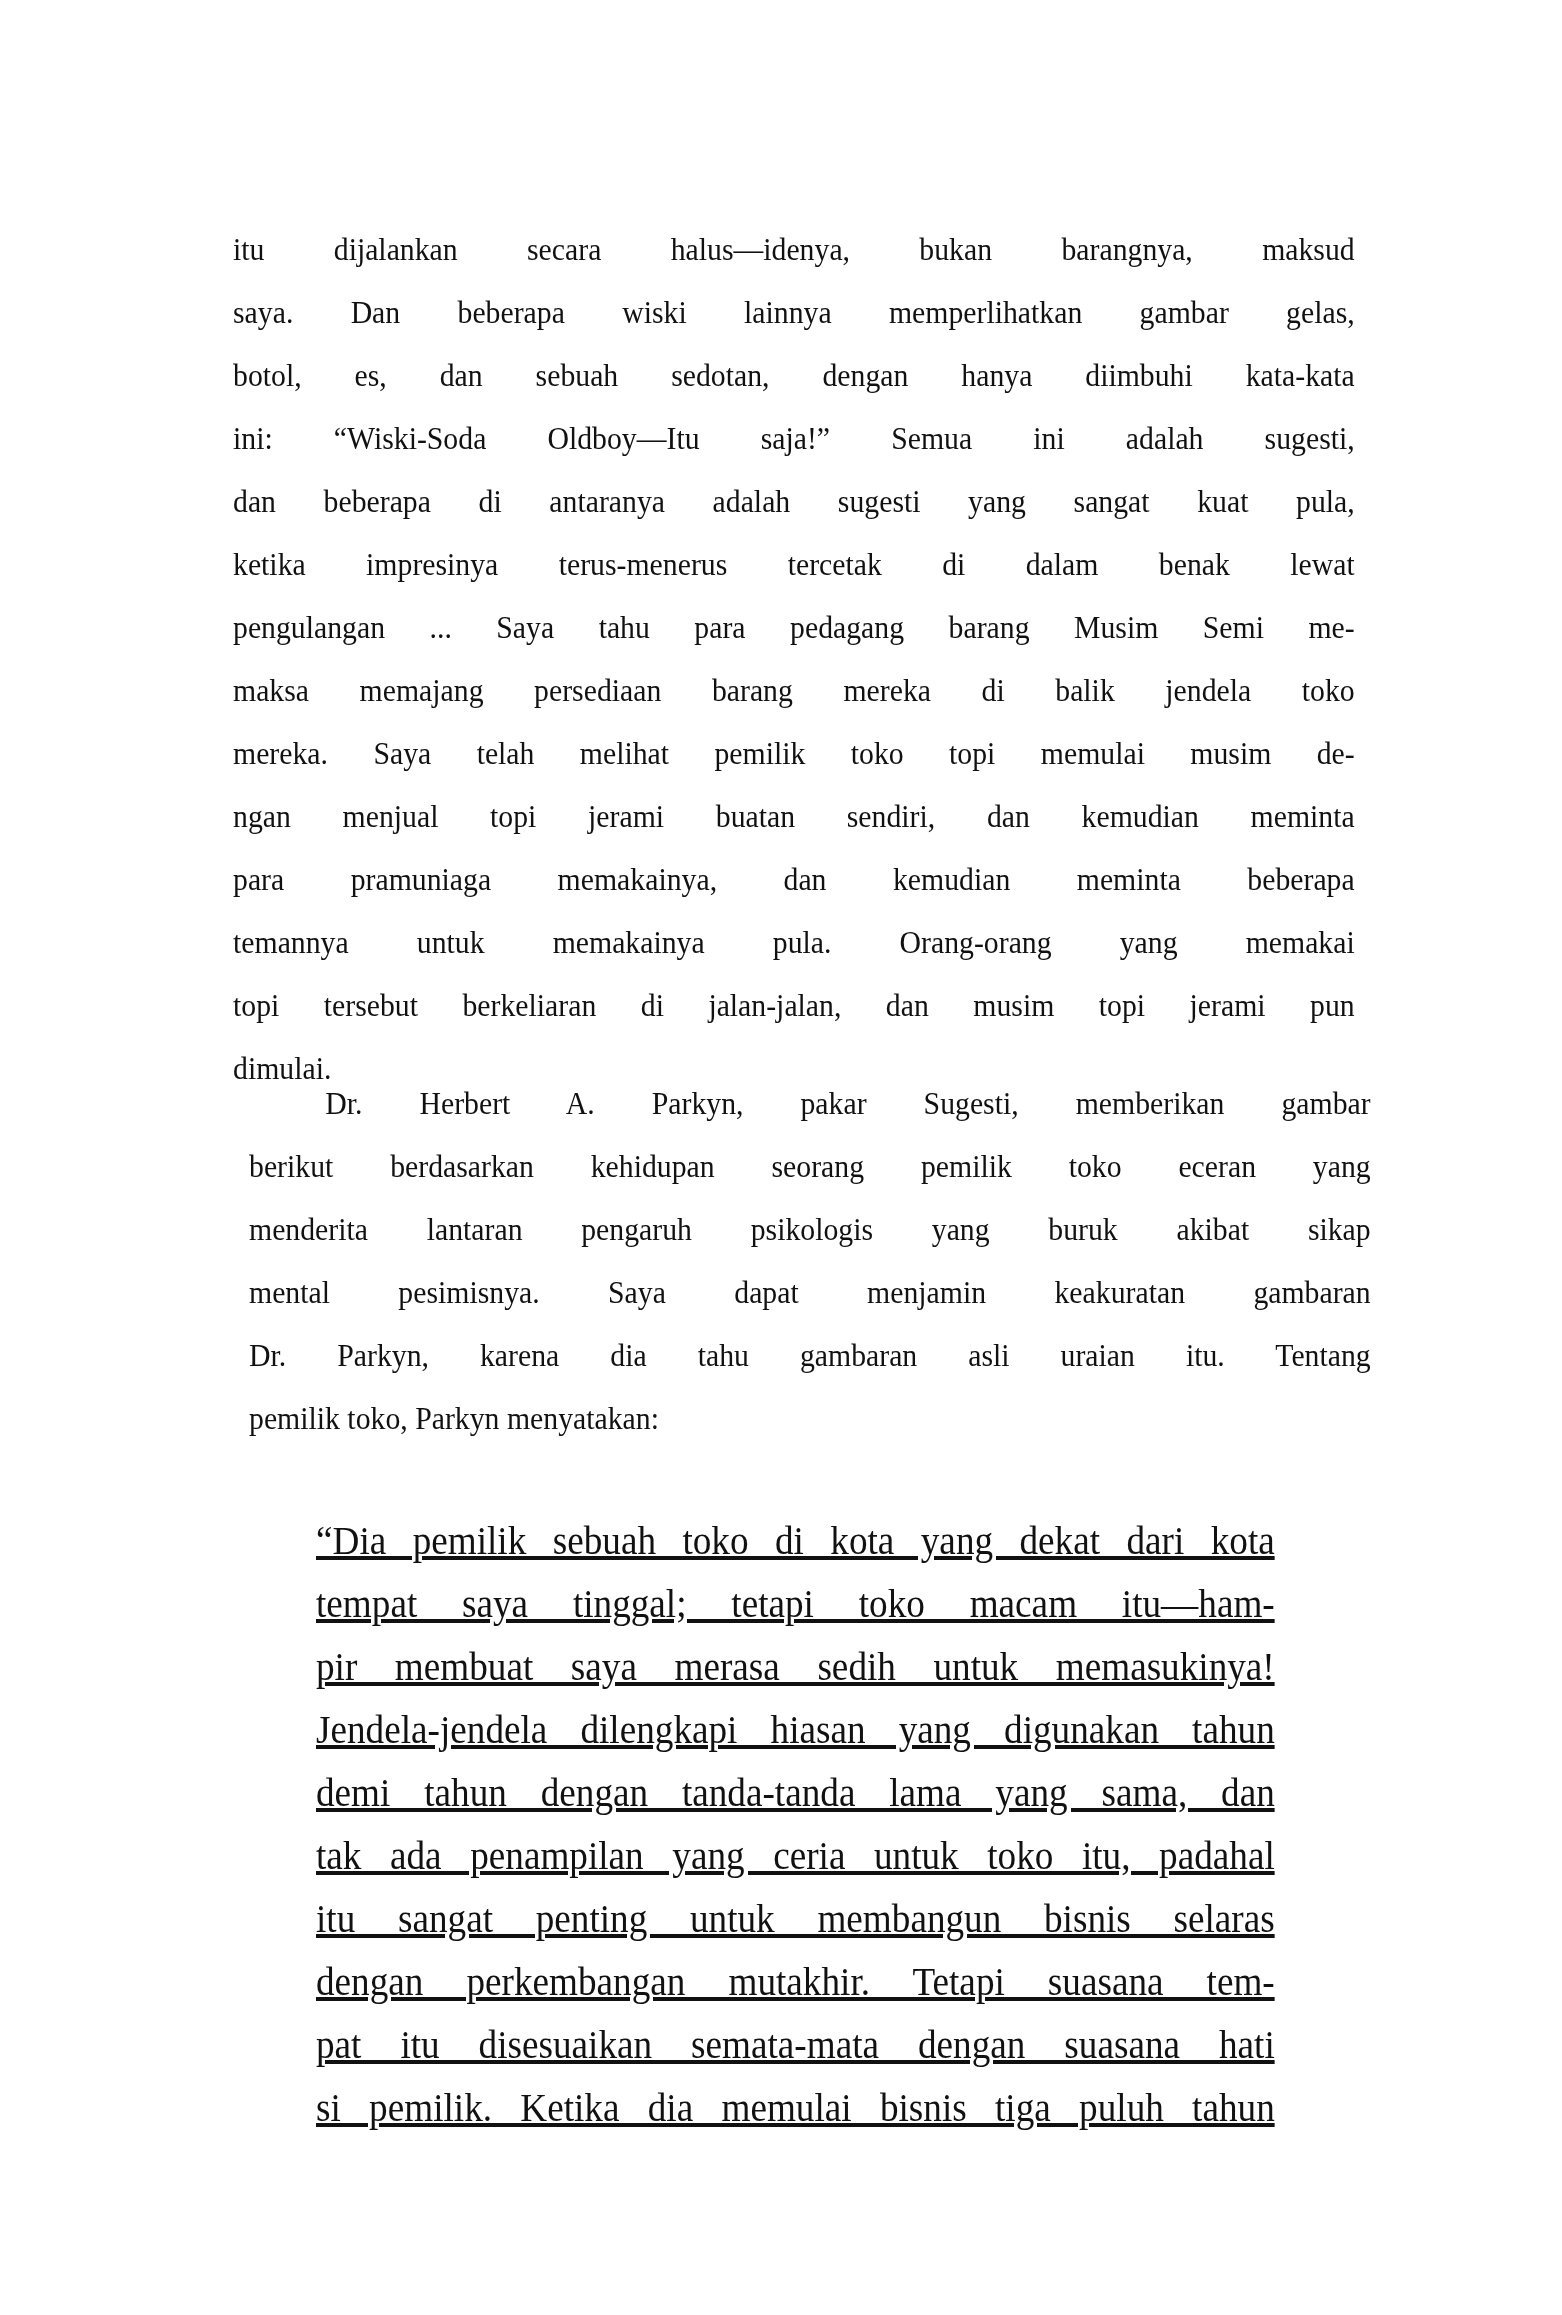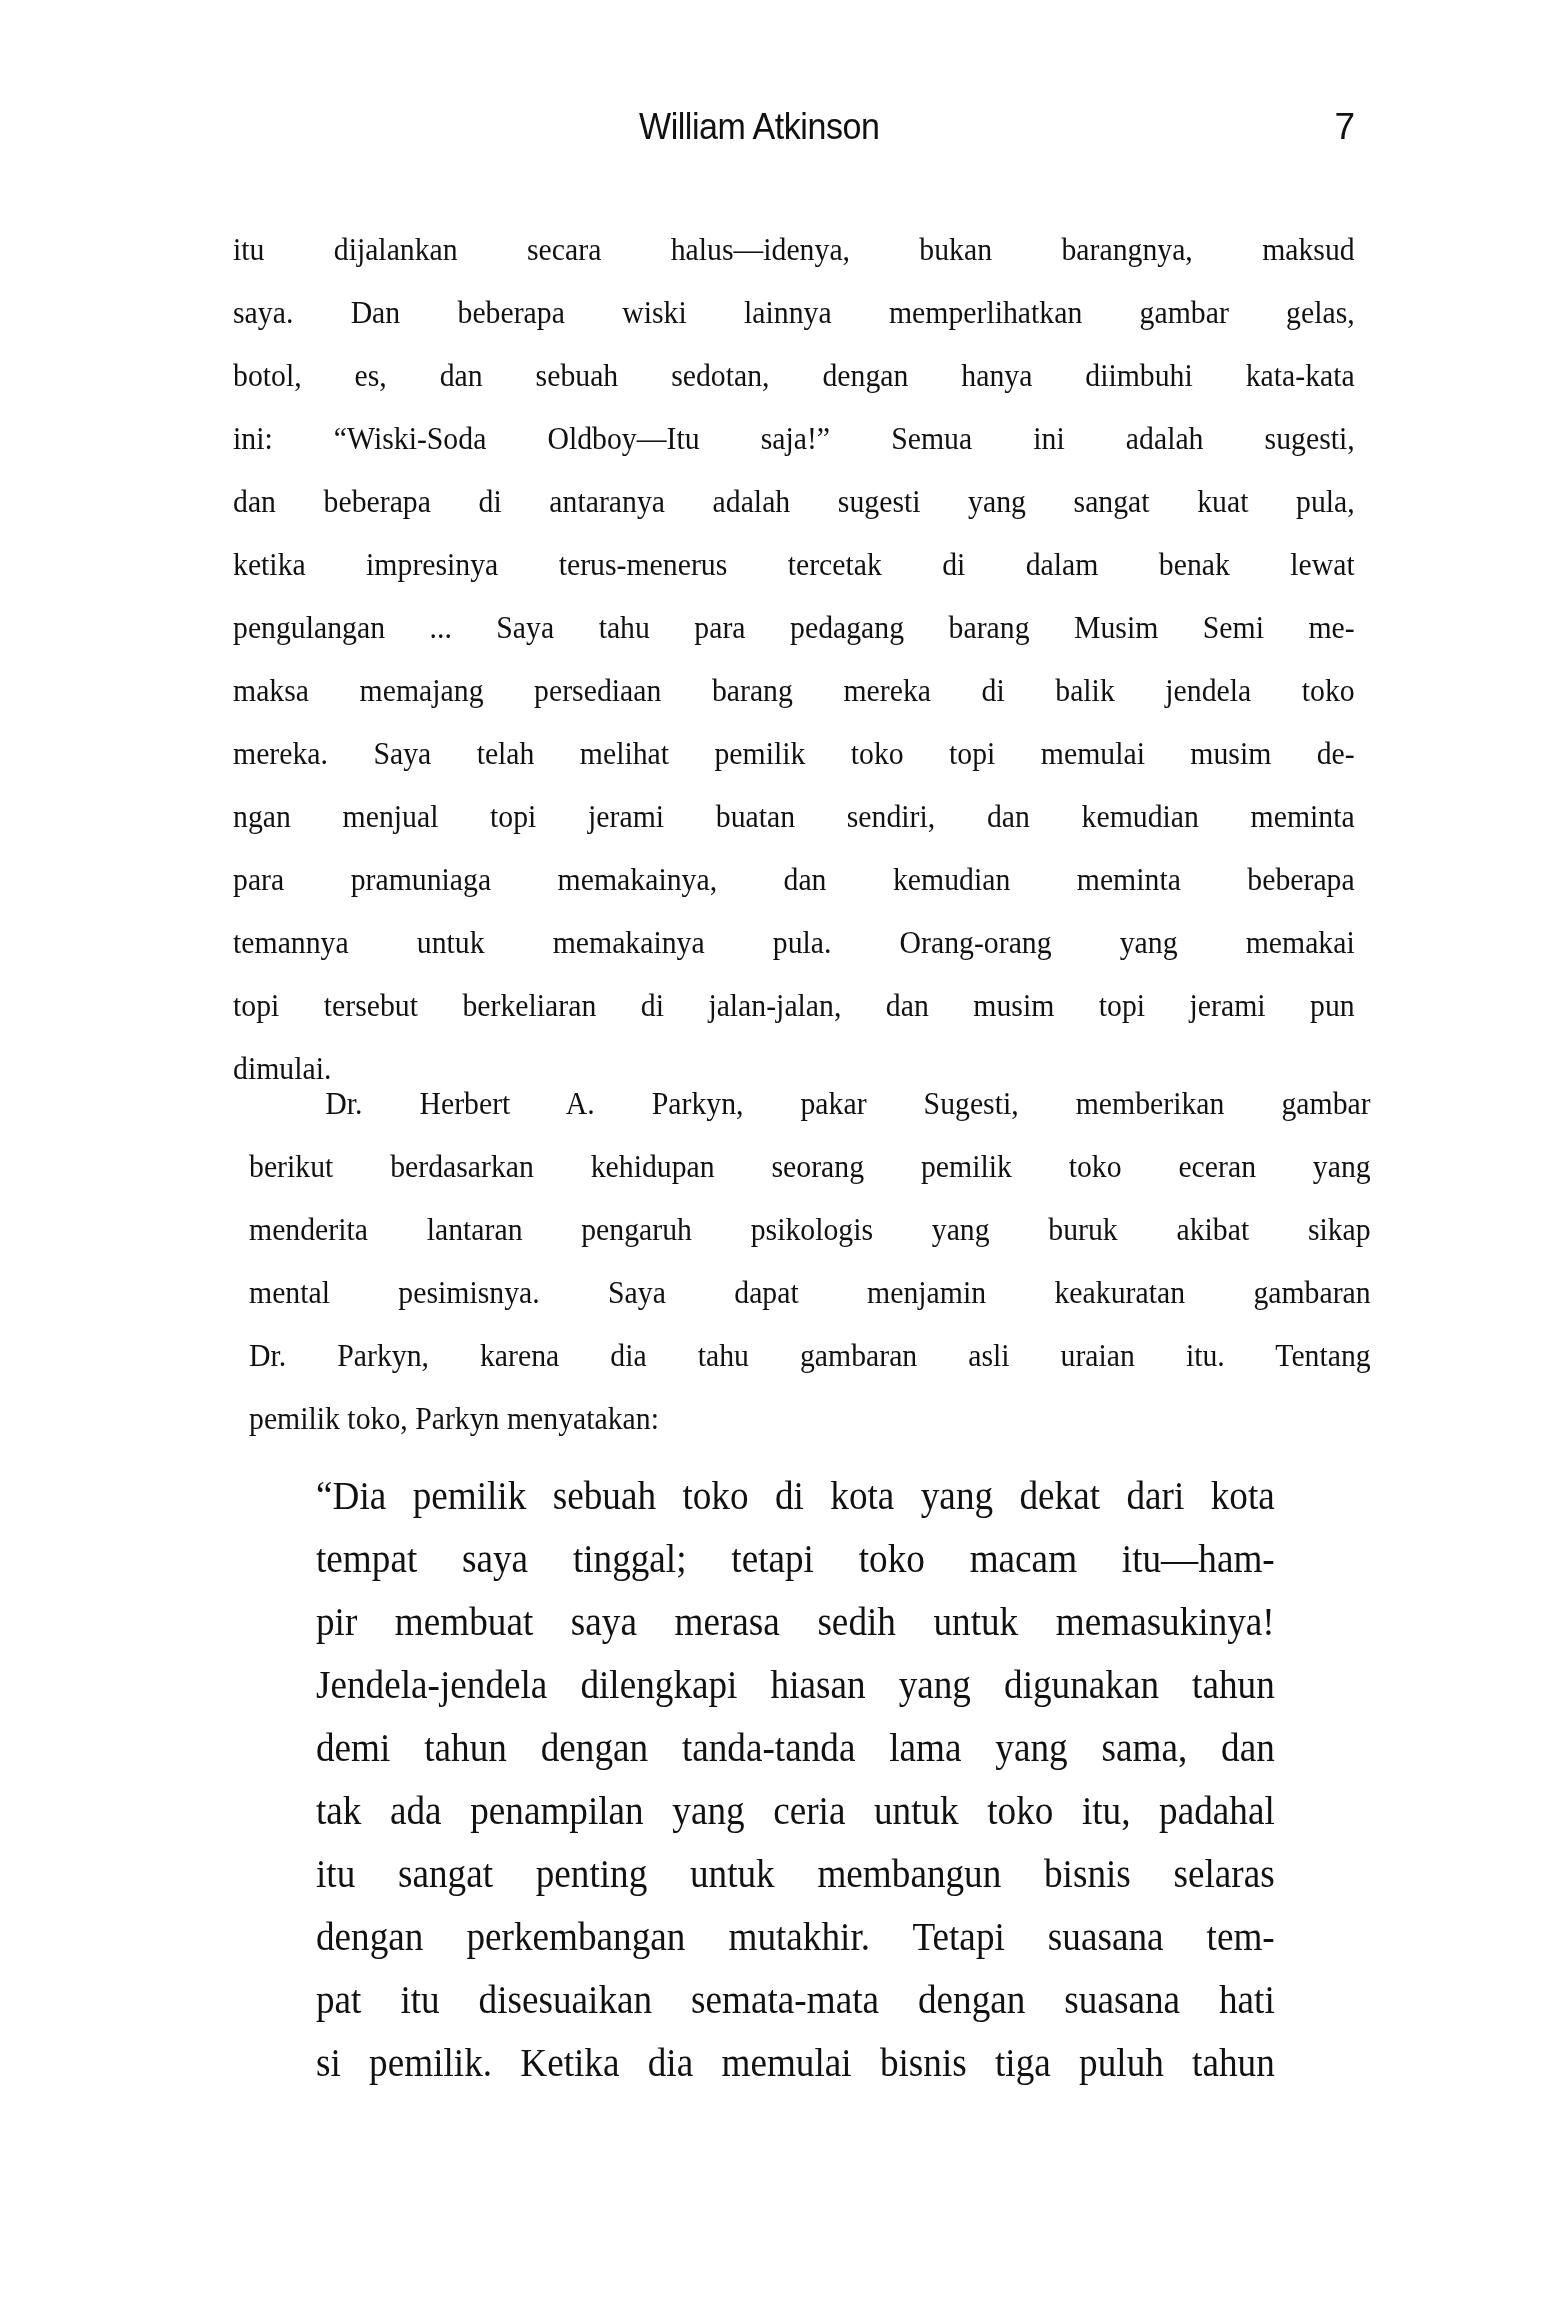--- a/index.html
+++ b/index.html
@@ -8,31 +8,27 @@
     .header { position: absolute; top: 106px; left: 233px; width: 1122px; height: 59px; }
     .running-title { position: absolute; left: 406px; top: 0; font-family: "Liberation Sans", sans-serif; font-size: 37px; color: #111; letter-spacing: -0.5px; transform: scaleX(0.92); transform-origin: left top; }
     .page-number { position: absolute; right: 0; top: 0; font-family: "Liberation Sans", sans-serif; font-size: 37px; color: #111; }
     .body-block { position: absolute; left: 233px; width: 1122px; font-family: "Liberation Serif", serif; font-size: 32px; color: #111; }
     .quote-block { position: absolute; left: 316px; width: 959px; font-family: "Liberation Serif", serif; font-size: 40px; color: #111; }
     .line { height: 63px; line-height: 63px; white-space: nowrap; text-align: justify; text-align-last: justify; overflow: hidden; transform: scaleX(0.93); transform-origin: left center; width: 107.5%; }
     .line.last { text-align-last: left; }
     .line.indent { padding-left: 82px; box-sizing: border-box; }
     .p1 { top: 218px; }
     .p2 { top: 1072px; margin-left: 16px; }
-    .quote { top: 1464px; }
+    .quote { top: 1509px; text-decoration: underline; }
   </style>
 </head>
 <body>
 
 <div class="page">
 
-  <div class="header">
-    <span class="running-title">William Atkinson</span>
-    <span class="page-number">7</span>
-  </div>
 
   <div class="body-block p1">
     <div class="line">itu dijalankan secara halus—idenya, bukan barangnya, maksud</div>
     <div class="line">saya. Dan beberapa wiski lainnya memperlihatkan gambar gelas,</div>
     <div class="line">botol, es, dan sebuah sedotan, dengan hanya diimbuhi kata-kata</div>
     <div class="line">ini: “Wiski-Soda Oldboy—Itu saja!” Semua ini adalah sugesti,</div>
     <div class="line">dan beberapa di antaranya adalah sugesti yang sangat kuat pula,</div>
     <div class="line">ketika impresinya terus-menerus tercetak di dalam benak lewat</div>
     <div class="line">pengulangan ... Saya tahu para pedagang barang Musim Semi me-</div>
     <div class="line">maksa memajang persediaan barang mereka di balik jendela toko</div>

